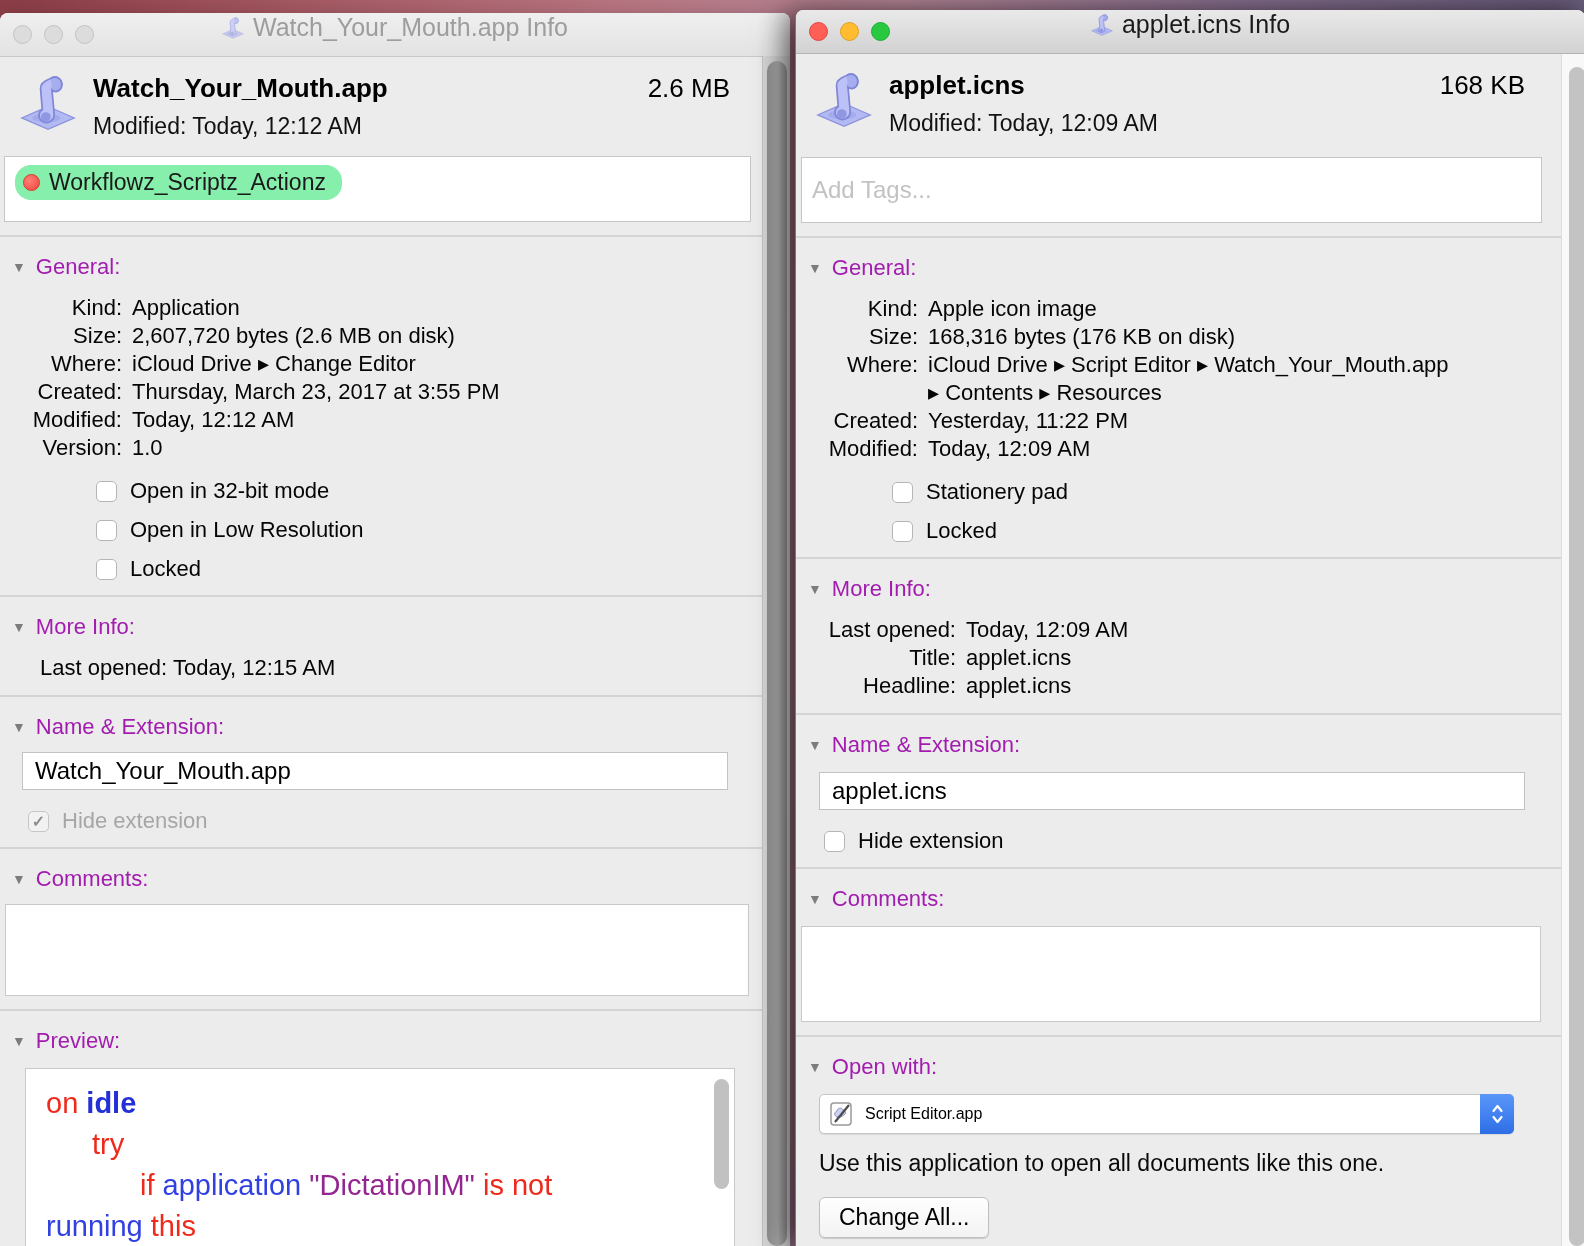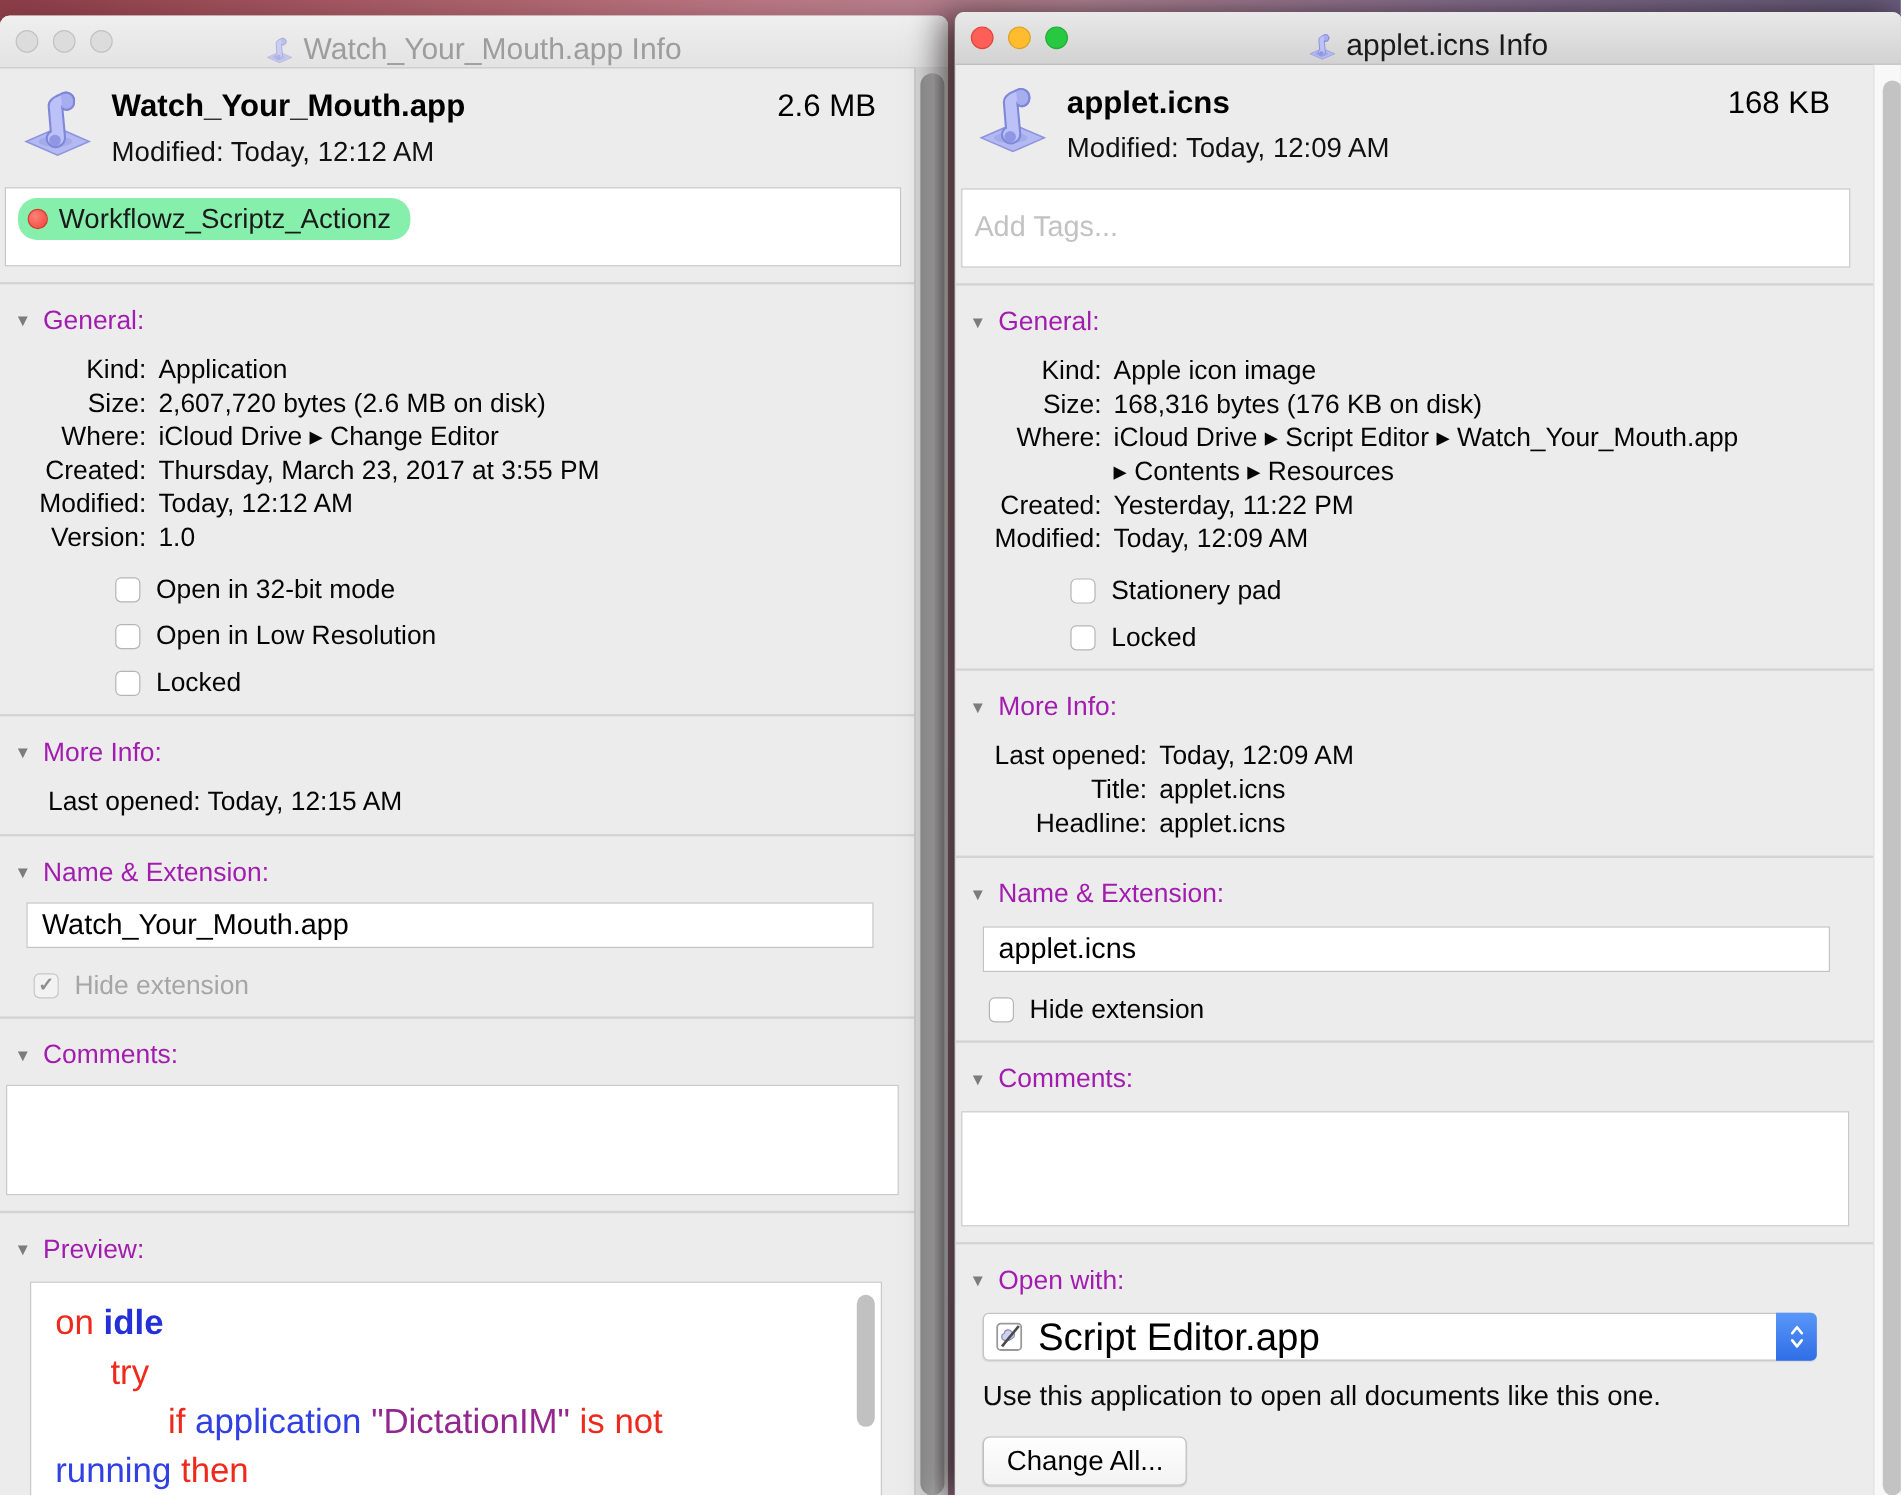--- a/index.html
+++ b/index.html
@@ -4,21 +4,21 @@
 <style>
   html,body{margin:0;padding:0;}
   body{
     width:1584px;height:1246px;overflow:hidden;position:relative;
     font-family:"Liberation Sans", sans-serif;
     background:linear-gradient(100deg,#8e3e48 0%,#a85a64 16%,#bd7884 34%,#b98a9b 50%,#8d7596 68%,#6f6283 85%,#5b5270 100%);
   }
   .win{position:absolute;background:#ececec;border-radius:8px 8px 0 0;overflow:hidden;}
   #win-left{left:0;top:13px;width:790px;height:1233px;box-shadow:0 10px 34px rgba(0,0,0,.4);}
   #win-right{left:795px;top:10px;width:789px;height:1236px;box-shadow:-10px 0 26px rgba(20,8,12,.45), 0 12px 40px rgba(0,0,0,.5);border-left:1px solid rgba(40,20,25,.55);}
-  .titlebar{height:43px;display:flex;align-items:flex-end;position:relative;
+  .titlebar{height:43px;display:flex;align-items:flex-start;position:relative;
     background:linear-gradient(#e9e9e9,#d2d2d2);border-bottom:1px solid #b4b4b4;}
   #win-left .titlebar{background:linear-gradient(#efefef,#e3e3e3);border-bottom:1px solid #c9c9c9;}
   .lights{position:absolute;left:13px;top:0;height:100%;display:flex;align-items:center;gap:12px;}
   .light{width:19px;height:19px;border-radius:50%;box-sizing:border-box;}
   .l-red{background:#ff5f57;border:1px solid #e0443e;}
   .l-yellow{background:#febc2e;border:1px solid #dea123;}
   .l-green{background:#28c840;border:1px solid #1eae33;}
   .l-gray{background:#dcdcdc;border:1px solid #c3c3c3;}
   .tb-title{margin:0 auto;display:flex;align-items:center;gap:9px;font-size:25px;color:#1a1a1a;font-weight:400;}
   #win-left .tb-title{color:#9d9d9d;}
@@ -71,21 +71,21 @@
   .code-line{font-size:29px;line-height:41px;white-space:nowrap;}
   .c-red{color:#ee2a1c;}
   .c-blue{color:#3140e2;}
   .c-boldblue{color:#2330d8;font-weight:bold;}
   .c-purple{color:#93278f;}
   .pv-scroll{position:absolute;right:5px;top:10px;width:15px;height:110px;border-radius:8px;background:#c1c1c1;}
   
   .dropdown{display:flex;align-items:center;margin:14px 0 0 23px;width:695px;height:40px;background:#fff;
     border:1px solid #c4c4c4;border-radius:5px;box-sizing:border-box;box-shadow:0 1px 1px rgba(0,0,0,.08);
     padding-left:8px;position:relative;}
-  .dd-label{font-size:32px;color:#000;margin-left:11px;}
+  .dd-label{font-size:16px;color:#000;margin-left:11px;}
   .dd-cap{position:absolute;right:-1px;top:-1px;bottom:-1px;width:34px;border-radius:0 5px 5px 0;
     background:linear-gradient(#5a97f9,#2e6ee6);display:flex;align-items:center;justify-content:center;}
   .ow-desc{font-size:23px;color:#0a0a0a;margin:16px 0 0 23px;}
   .btn{display:inline-block;margin:20px 0 6px 23px;padding:6px 19px;font-size:23px;color:#000;
     background:linear-gradient(#fefefe,#f3f3f3);border:1px solid #bfbfbf;border-radius:6px;
     box-shadow:0 1px 1px rgba(0,0,0,.15);}
   
   .wl-track{position:absolute;left:762px;top:43px;bottom:0;width:28px;background:#d8d8d8;border-left:1px solid #c4c4c4;}
   .wl-thumb{position:absolute;left:4px;top:5px;bottom:0;width:20px;border-radius:10px;
     background:linear-gradient(90deg,#8f8f8f,#b3b3b3 55%,#9c9c9c);}
@@ -241,21 +241,21 @@
       <div class="code-line" style="margin-left:0">
         <span class="c-red">on </span><span class="c-boldblue">idle</span>
       </div>
       <div class="code-line" style="margin-left:46px">
         <span class="c-red">try</span>
       </div>
       <div class="code-line" style="margin-left:94px">
         <span class="c-red">if </span><span class="c-blue">application </span><span class="c-purple">"DictationIM" </span><span class="c-red">is not</span>
       </div>
       <div class="code-line" style="margin-left:0">
-        <span class="c-blue">running </span><span class="c-red">then</span>
+        <span class="c-blue">running </span><span class="c-red">this</span>
       </div>
 
       <div class="pv-scroll"></div>
     </div>
   </div>
 
   <div class="wl-track">
     <div class="wl-thumb"></div>
   </div>
 </div>

